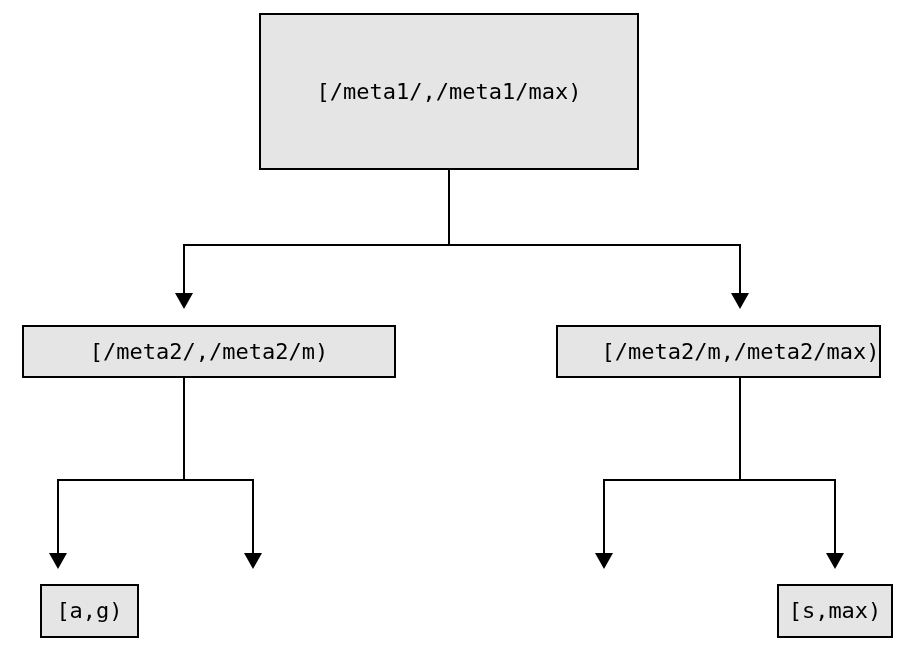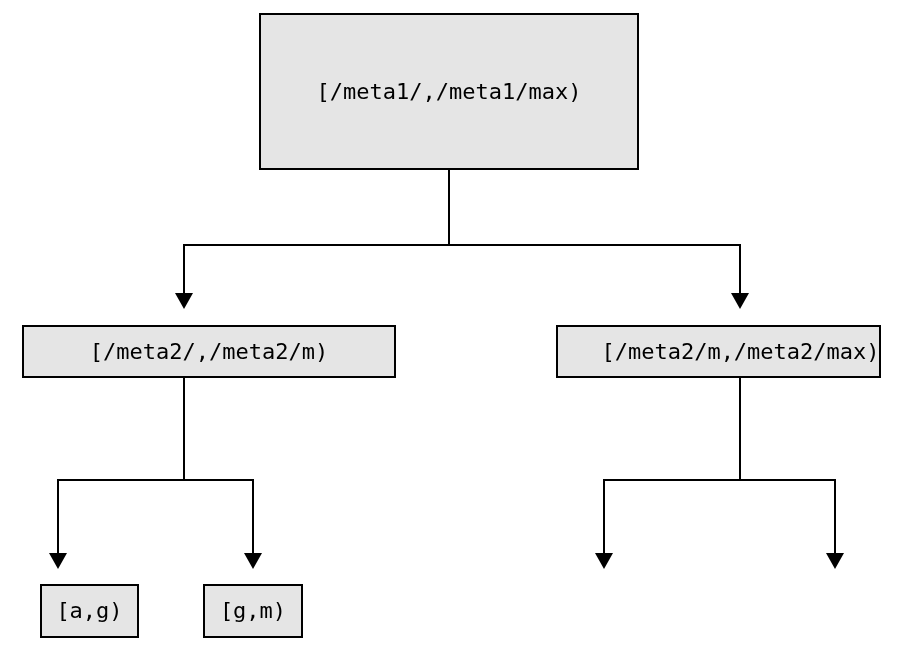--- a/index.html
+++ b/index.html
@@ -87,19 +87,19 @@
   </div>
 
   <div class="node" id="node-mid-right">
     <span>[/meta2/m,/meta2/max)</span>
   </div>
 
   <div class="node" id="node-leaf-1">
     <span>[a,g)</span>
   </div>
 
-  <div class="node" id="node-leaf-2">
-    <span>[g,m)</span>
-  </div>
 
 
+  <div class="node" id="node-leaf-4">
+    <span>[s,max)</span>
+  </div>
 
 </div>
 
 </body></html>

